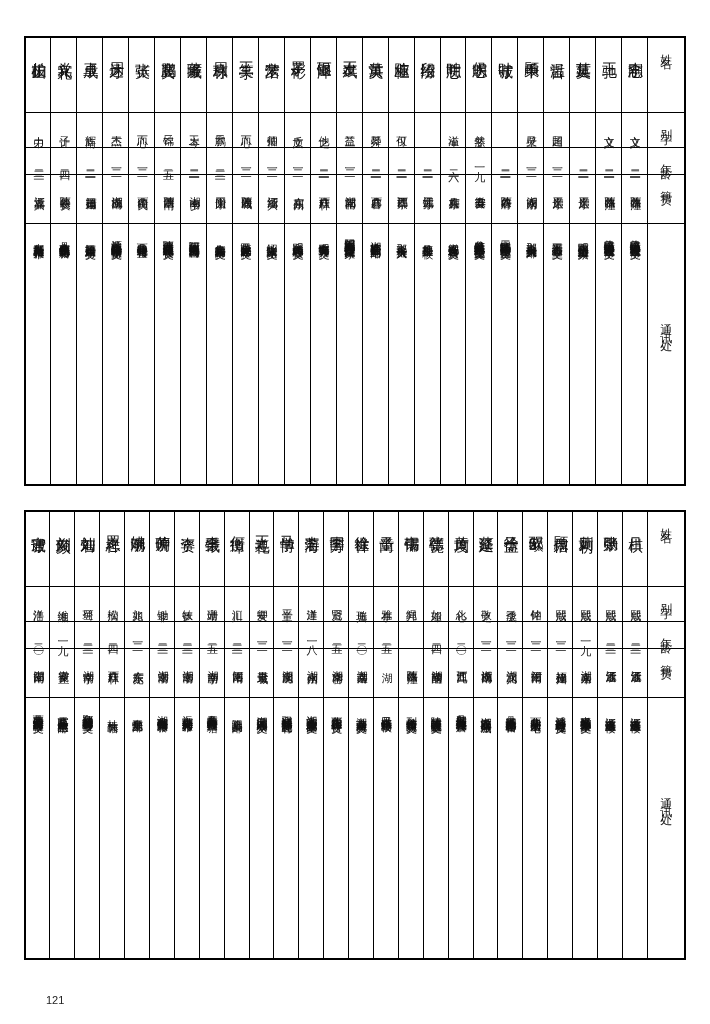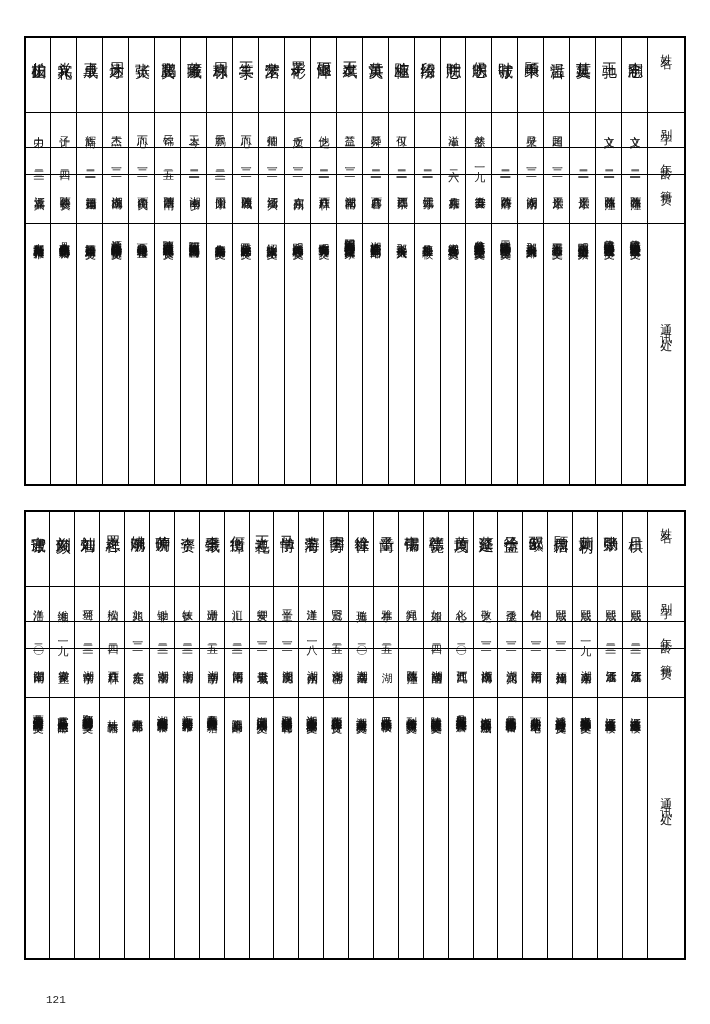--- a/index.html
+++ b/index.html
@@ -114,21 +114,21 @@
   .labelcol.addrlabel .vt {
     letter-spacing: 8px;
     padding-top: 90px;
   }
   .pagenum {
     position: absolute;
     left: 46px;
     bottom: 18px;
     font-size: 11px;
     color: #222;
-    font-family: Liberation Mono, monospace;
+    font-family: Liberation Sans, sans-serif;
   }
 </style>
 </head>
 <body>
 
 <div class="page">
 
   <table class="roster-table first">
     <tbody>
       <tr class="row-name" id="top-name">

